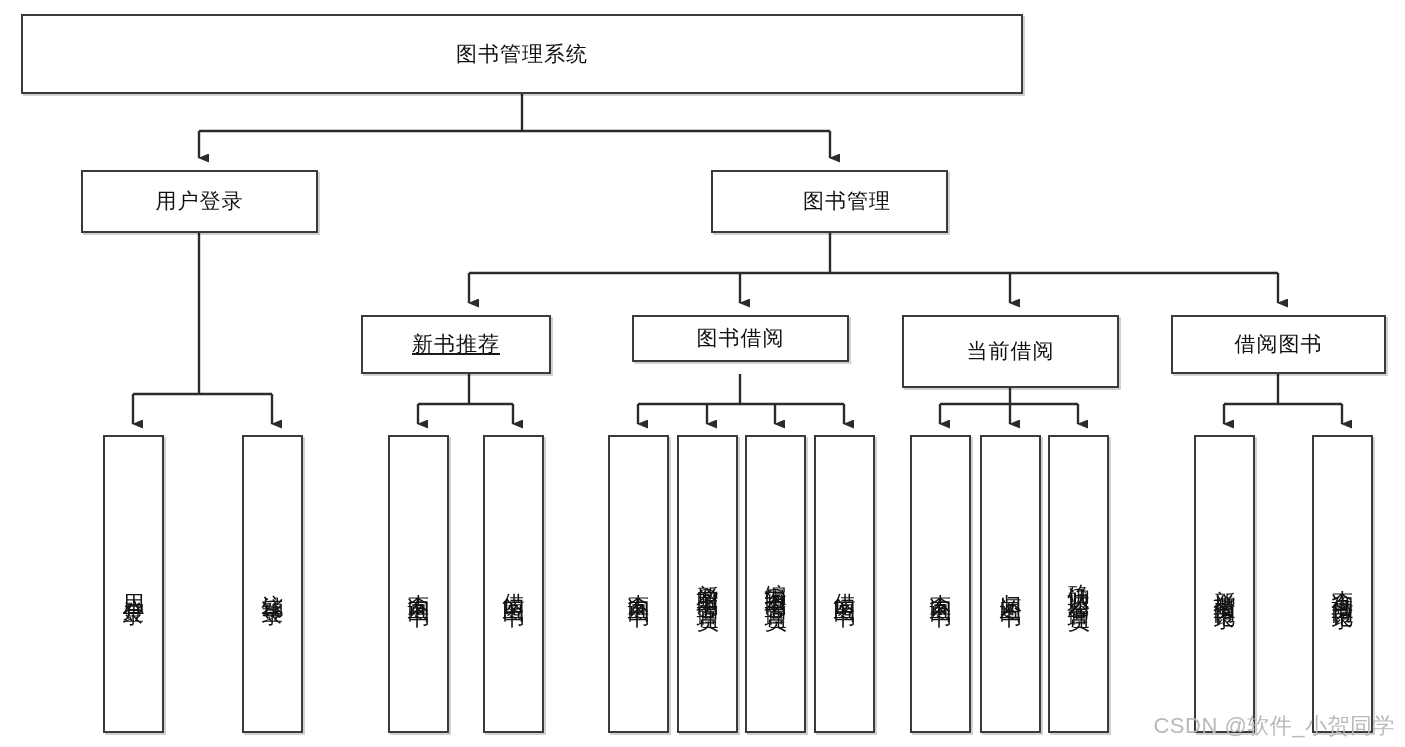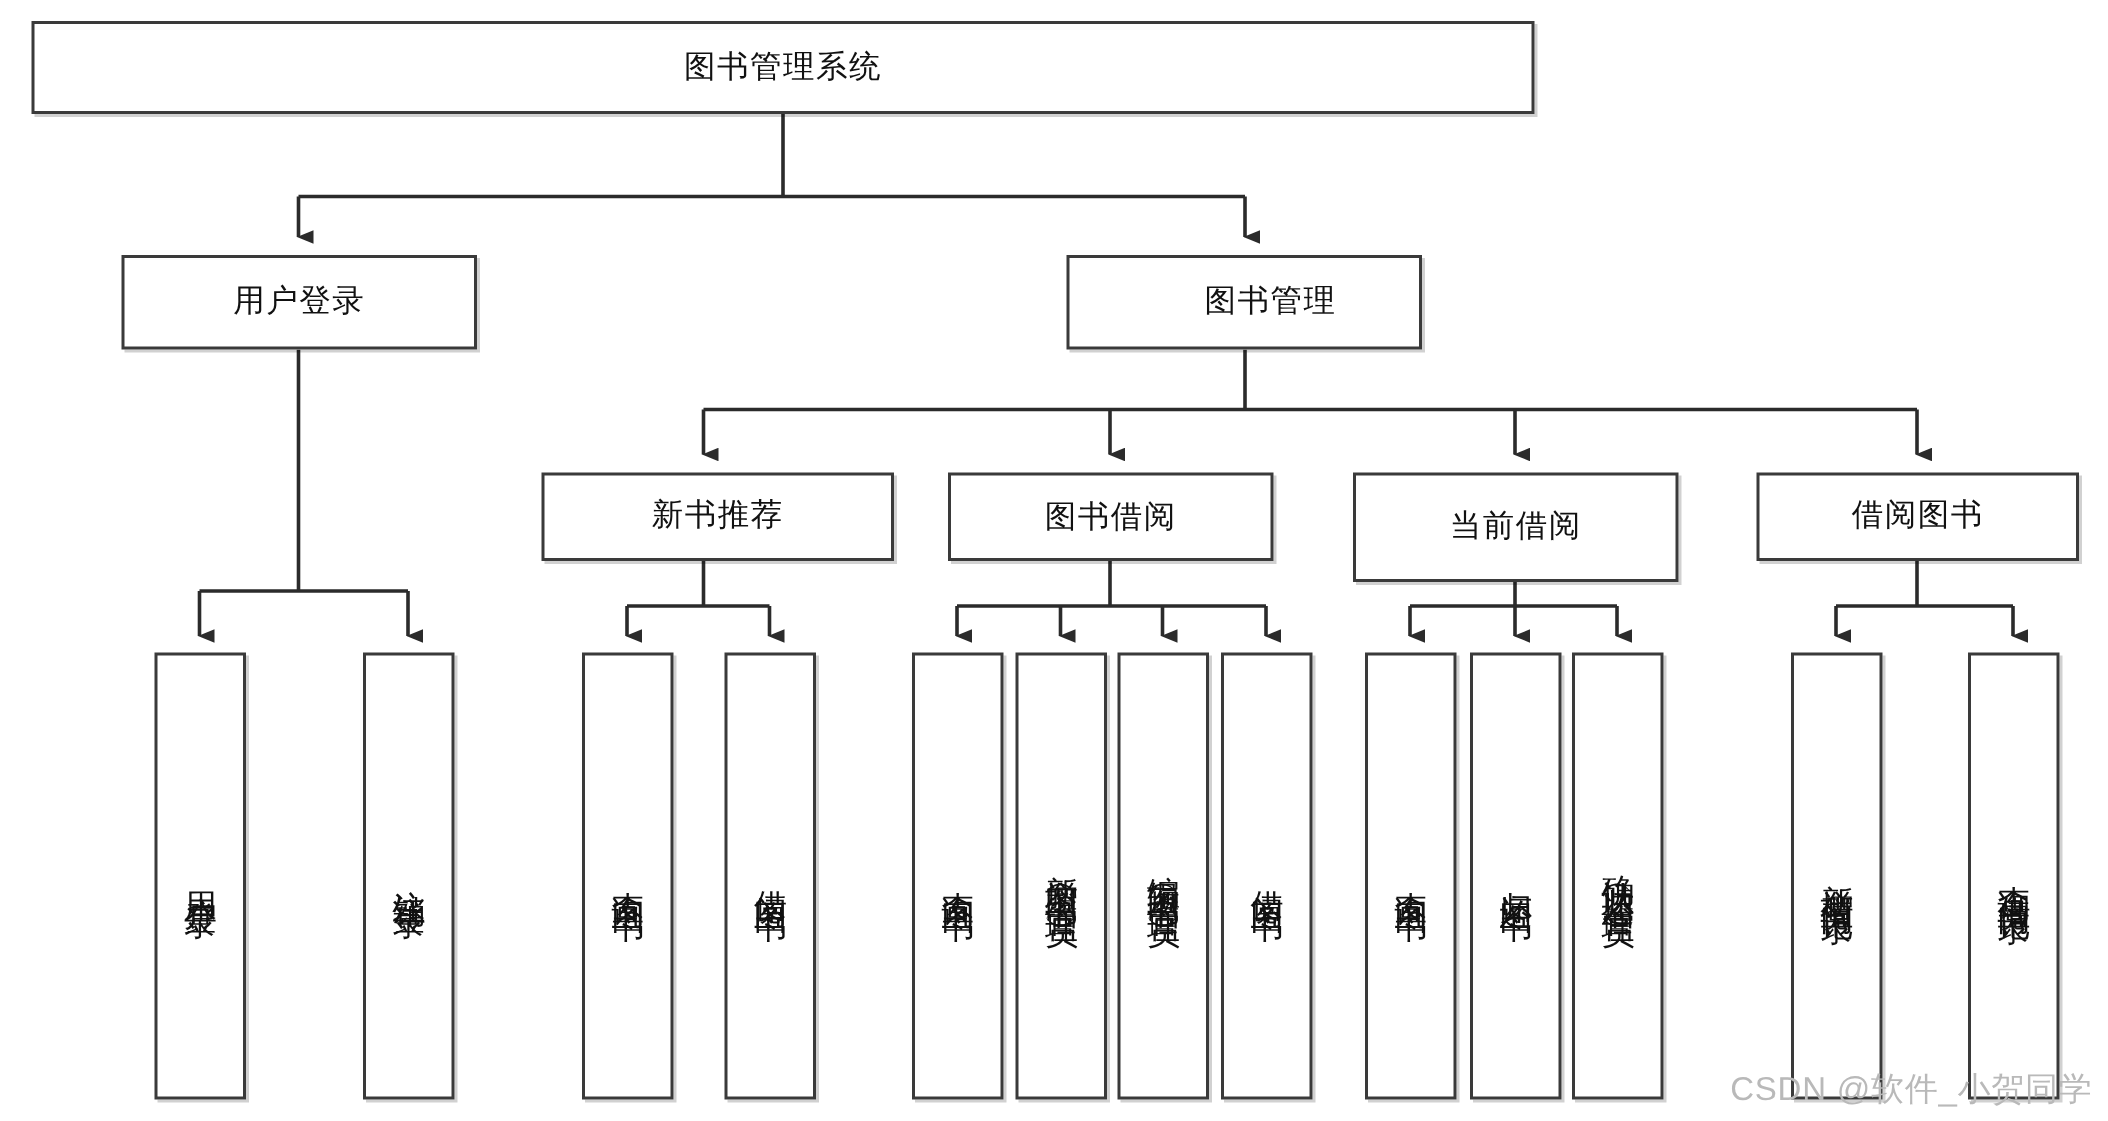--- a/index.html
+++ b/index.html
@@ -65,35 +65,35 @@
       <path d="M1010,404 L1010,424" marker-end="url(#arrow)"></path>
       <path d="M1078,404 L1078,424" marker-end="url(#arrow)"></path>
 
       <path d="M1278,374 L1278,404"></path>
       <path d="M1224,404 L1342,404"></path>
       <path d="M1224,404 L1224,424" marker-end="url(#arrow)"></path>
       <path d="M1342,404 L1342,424" marker-end="url(#arrow)"></path>
     </g>
   </svg>
 
-  <div class="node" style="left:21px;top:14px;width:1002px;height:62px;">
+  <div class="node" style="left:21px;top:14px;width:1002px;height:80px;">
     <span class="lbl">图书管理系统</span>
   </div>
 
   <div class="node" style="left:81px;top:170px;width:237px;height:63px;">
     <span class="lbl">用户登录</span>
   </div>
   <div class="node" style="left:711px;top:170px;width:237px;height:63px;padding-left:35px;">
     <span class="lbl">图书管理</span>
   </div>
 
-  <div class="node" style="left:361px;top:315px;width:235px;height:59px;">
+  <div class="node" style="left:361px;top:315px;width:190px;height:59px;text-decoration:underline;">
     <span class="lbl">新书推荐</span>
   </div>
-  <div class="node" style="left:632px;top:315px;width:217px;height:59px;font-family:Liberation Serif, serif;">
+  <div class="node" style="left:632px;top:315px;width:217px;height:47px;">
     <span class="lbl">图书借阅</span>
   </div>
   <div class="node" style="left:902px;top:315px;width:217px;height:73px;">
     <span class="lbl">当前借阅</span>
   </div>
   <div class="node" style="left:1171px;top:315px;width:215px;height:59px;">
     <span class="lbl">借阅图书</span>
   </div>
 
   <div class="node leaf" style="left:103px;top:435px;width:61px;height:298px;">

